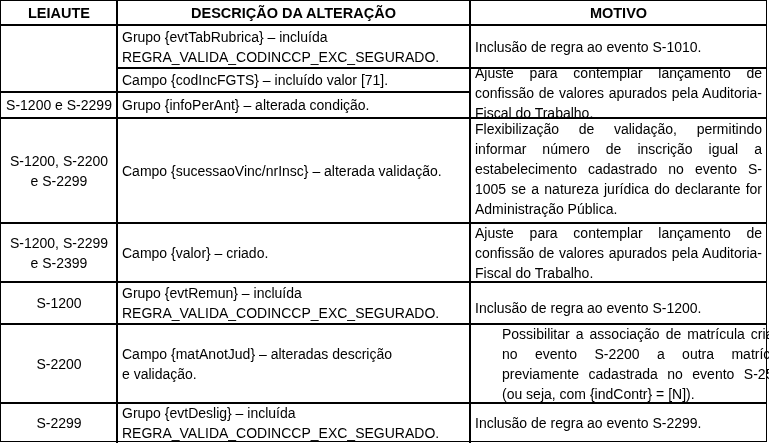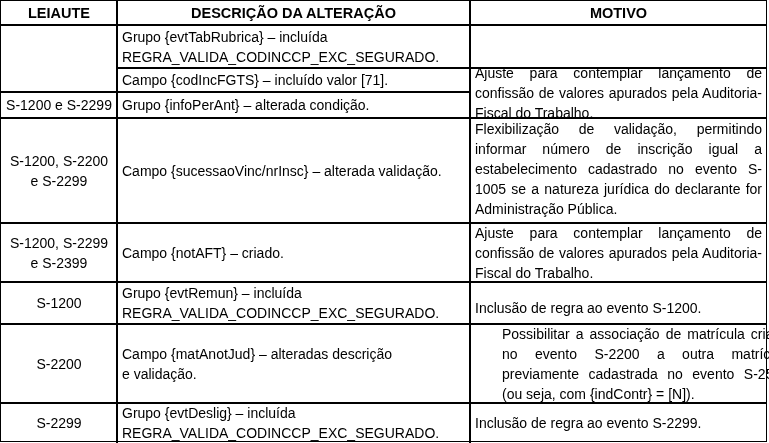--- a/index.html
+++ b/index.html
@@ -30,20 +30,23 @@
   <div class="cell hdr" style="left:469px;top:0;width:297px;height:24px;">
       <span>MOTIVO</span>
     </div>
 
   <div class="cell" style="left:116px;top:24px;width:353px;height:43px;">
       <span class="txt">Grupo {evtTabRubrica} – incluída REGRA_VALIDA_CODINCCP_EXC_SEGURADO.</span>
     </div>
   <div class="cell" style="left:116px;top:67px;width:353px;height:24px;">
       <span class="txt">Campo {codIncFGTS} – incluído valor [71].</span>
     </div>
+  <div class="cell" style="left:469px;top:24px;width:297px;height:43px;">
+      <span class="txt">Inclusão de regra ao evento S-1010.</span>
+    </div>
 
   <div class="cell c1" style="left:0;top:91px;width:116px;height:26px;padding:0 2px;">
       <span class="txt">S-1200 e S-2299</span>
     </div>
   <div class="cell" style="left:116px;top:91px;width:353px;height:26px;">
       <span class="txt">Grupo {infoPerAnt} – alterada condição.</span>
     </div>
   <div class="cell just" style="left:469px;top:67px;width:297px;height:50px;">
       <span class="txt just">Ajuste para contemplar lançamento de confissão de valores apurados pela Auditoria-Fiscal do Trabalho.</span>
     </div>
@@ -55,21 +58,21 @@
       <span class="txt">Campo {sucessaoVinc/nrInsc} – alterada validação.</span>
     </div>
   <div class="cell" style="left:469px;top:117px;width:297px;height:102px;">
       <span class="txt just">Flexibilização de validação, permitindo informar número de inscrição igual a estabelecimento cadastrado no evento S-1005 se a natureza jurídica do declarante for Administração Pública.</span>
     </div>
 
   <div class="cell c1" style="left:0;top:222px;width:116px;height:59px;">
       <span class="txt">S-1200, S-2299 e S-2399</span>
     </div>
   <div class="cell" style="left:116px;top:222px;width:353px;height:59px;">
-      <span class="txt">Campo {notAFT} – criado.</span>
+      <span class="txt">Campo {valor} – criado.</span>
     </div>
   <div class="cell" style="left:469px;top:222px;width:297px;height:59px;">
       <span class="txt just">Ajuste para contemplar lançamento de confissão de valores apurados pela Auditoria-Fiscal do Trabalho.</span>
     </div>
 
   <div class="cell c1" style="left:0;top:281px;width:116px;height:42px;">
       <span class="txt">S-1200</span>
     </div>
   <div class="cell" style="left:116px;top:281px;width:353px;height:42px;">
       <span class="txt">Grupo {evtRemun} – incluída REGRA_VALIDA_CODINCCP_EXC_SEGURADO.</span>

